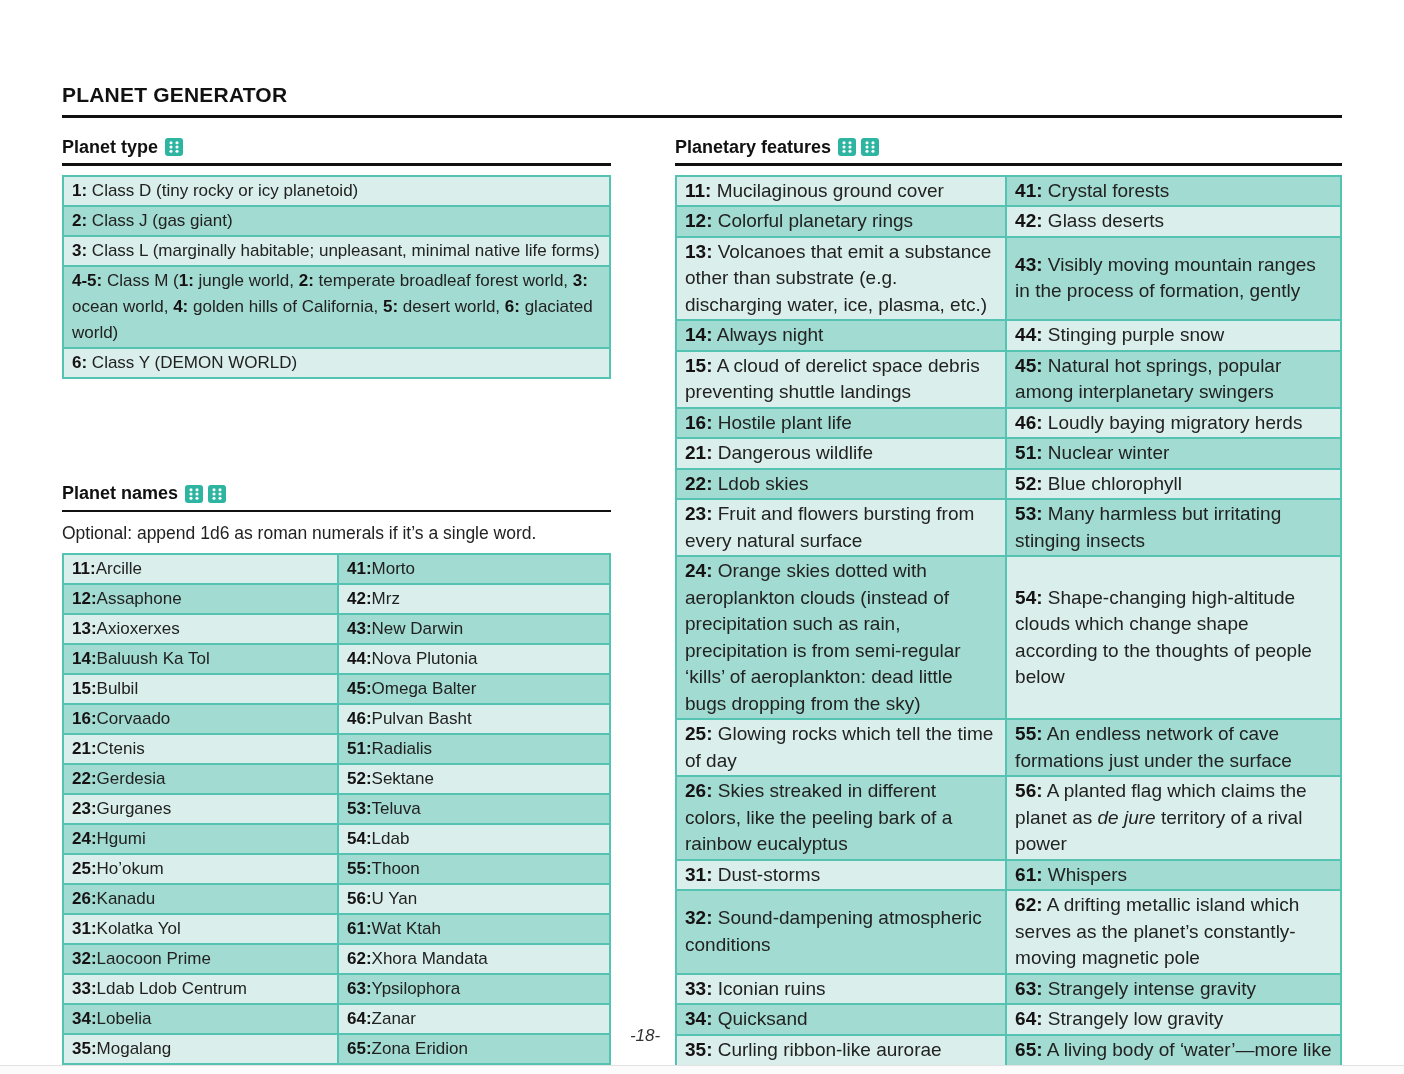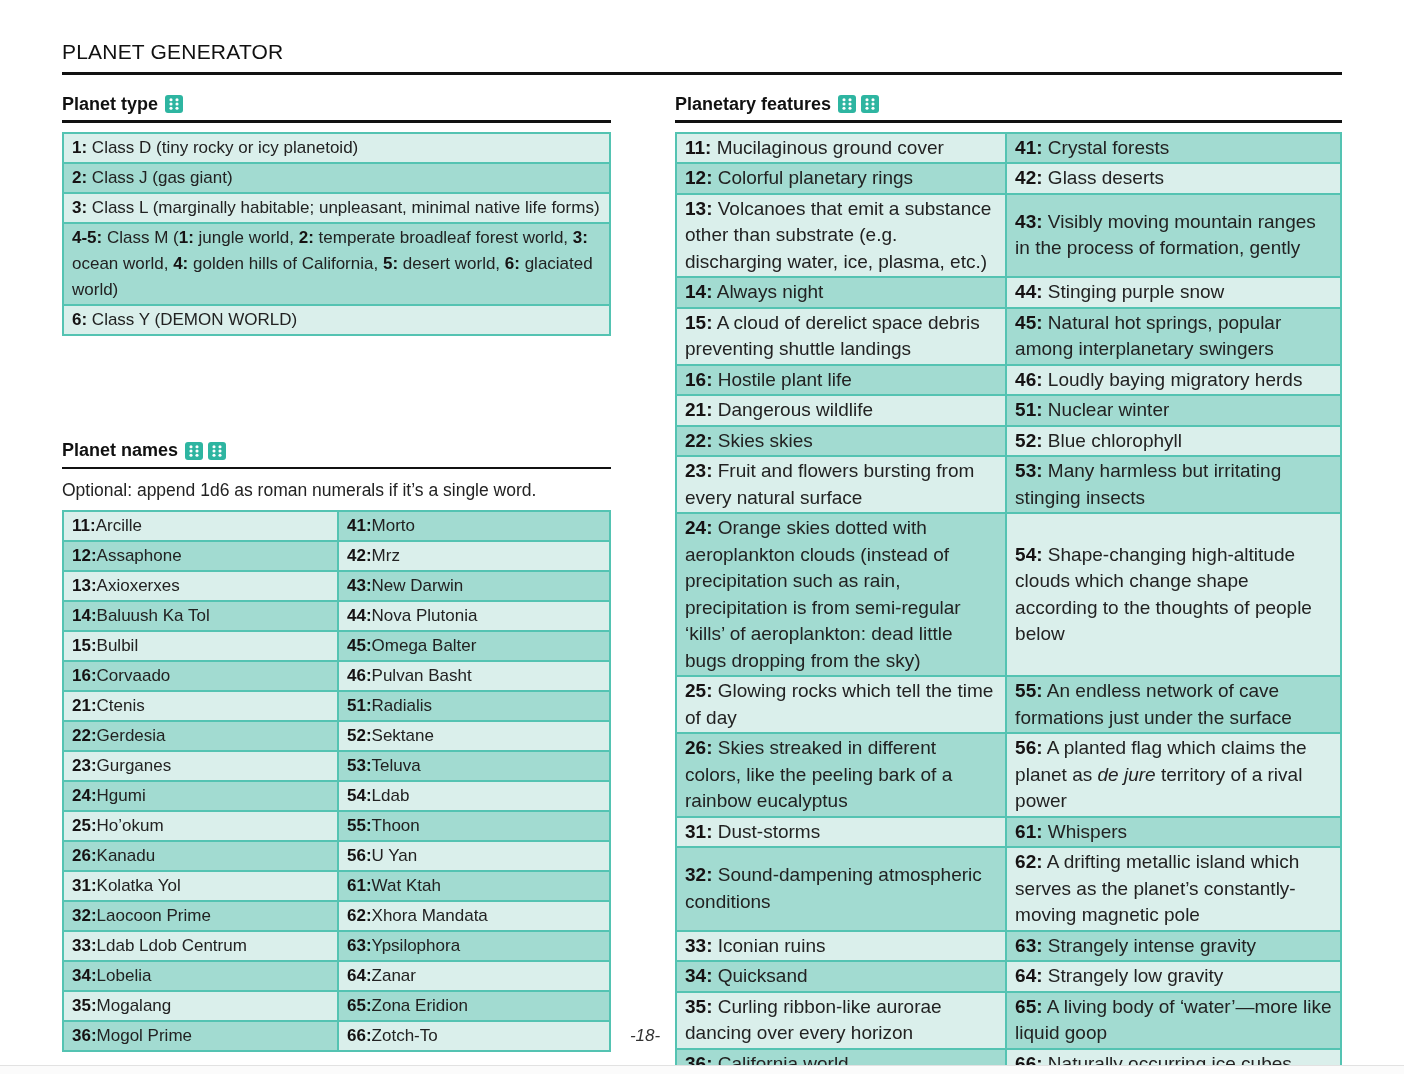--- a/index.html
+++ b/index.html
@@ -6,21 +6,21 @@
     --teal-border:#54c3b2;
     --cell-light:#daefeb;
     --cell-dark:#a2dbd1;
     --dice:#2eb5a1;
     --ink:#231f20;
   }
   *{margin:0;box-sizing:border-box;}
   html,body{width:1404px;height:1074px;background:#ffffff;overflow:hidden;}
   body{font-family:"Liberation Sans", sans-serif;color:var(--ink);position:relative;}
   .page{position:relative;width:1404px;height:1074px;padding:40px 62px 0 62px;}
-  .page-title{font-size:21px;font-weight:400;letter-spacing:.2px;color:#111;}
+  .page-title{font-size:21px;font-weight:700;letter-spacing:.2px;color:#111;margin-top:43px;}
   .title-rule{height:3px;background:#111;margin-top:8px;margin-bottom:18px;width:1280px;}
   .columns{display:flex;align-items:flex-start;}
   .col-left{width:550px;margin-right:33px;}
   .col-right{width:698px;padding-left:31px;}
   .section-head{display:flex;align-items:center;gap:7px;height:22px;}
   .section-head .h-label{font-size:18px;font-weight:700;color:#111;}
   .head-rule{height:2.5px;background:#111;margin-top:5px;margin-bottom:9px;}
   .die{width:18px;height:18px;flex:0 0 auto;display:block;}
   .note{font-size:17.5px;line-height:24px;margin-bottom:8px;color:#222;}
 
@@ -384,21 +384,21 @@
           <div class="trow">
             <div class="cell f-cell f-left light">
               <div class="f-inner"><span class="num">21:</span><span> </span><span>Dangerous wildlife</span></div>
             </div>
             <div class="cell f-cell f-right dark">
               <div class="f-inner"><span class="num">51:</span><span> </span><span>Nuclear winter</span></div>
             </div>
           </div>
           <div class="trow">
             <div class="cell f-cell f-left dark">
-              <div class="f-inner"><span class="num">22:</span><span> </span><span>Skies skies</span></div>
+              <div class="f-inner"><span class="num">22:</span><span> </span><span>Ldob skies</span></div>
             </div>
             <div class="cell f-cell f-right light">
               <div class="f-inner"><span class="num">52:</span><span> </span><span>Blue chlorophyll</span></div>
             </div>
           </div>
           <div class="trow">
             <div class="cell f-cell f-left light">
               <div class="f-inner"><span class="num">23:</span><span> </span><span>Fruit and flowers bursting from every natural surface</span></div>
             </div>
             <div class="cell f-cell f-right dark">

